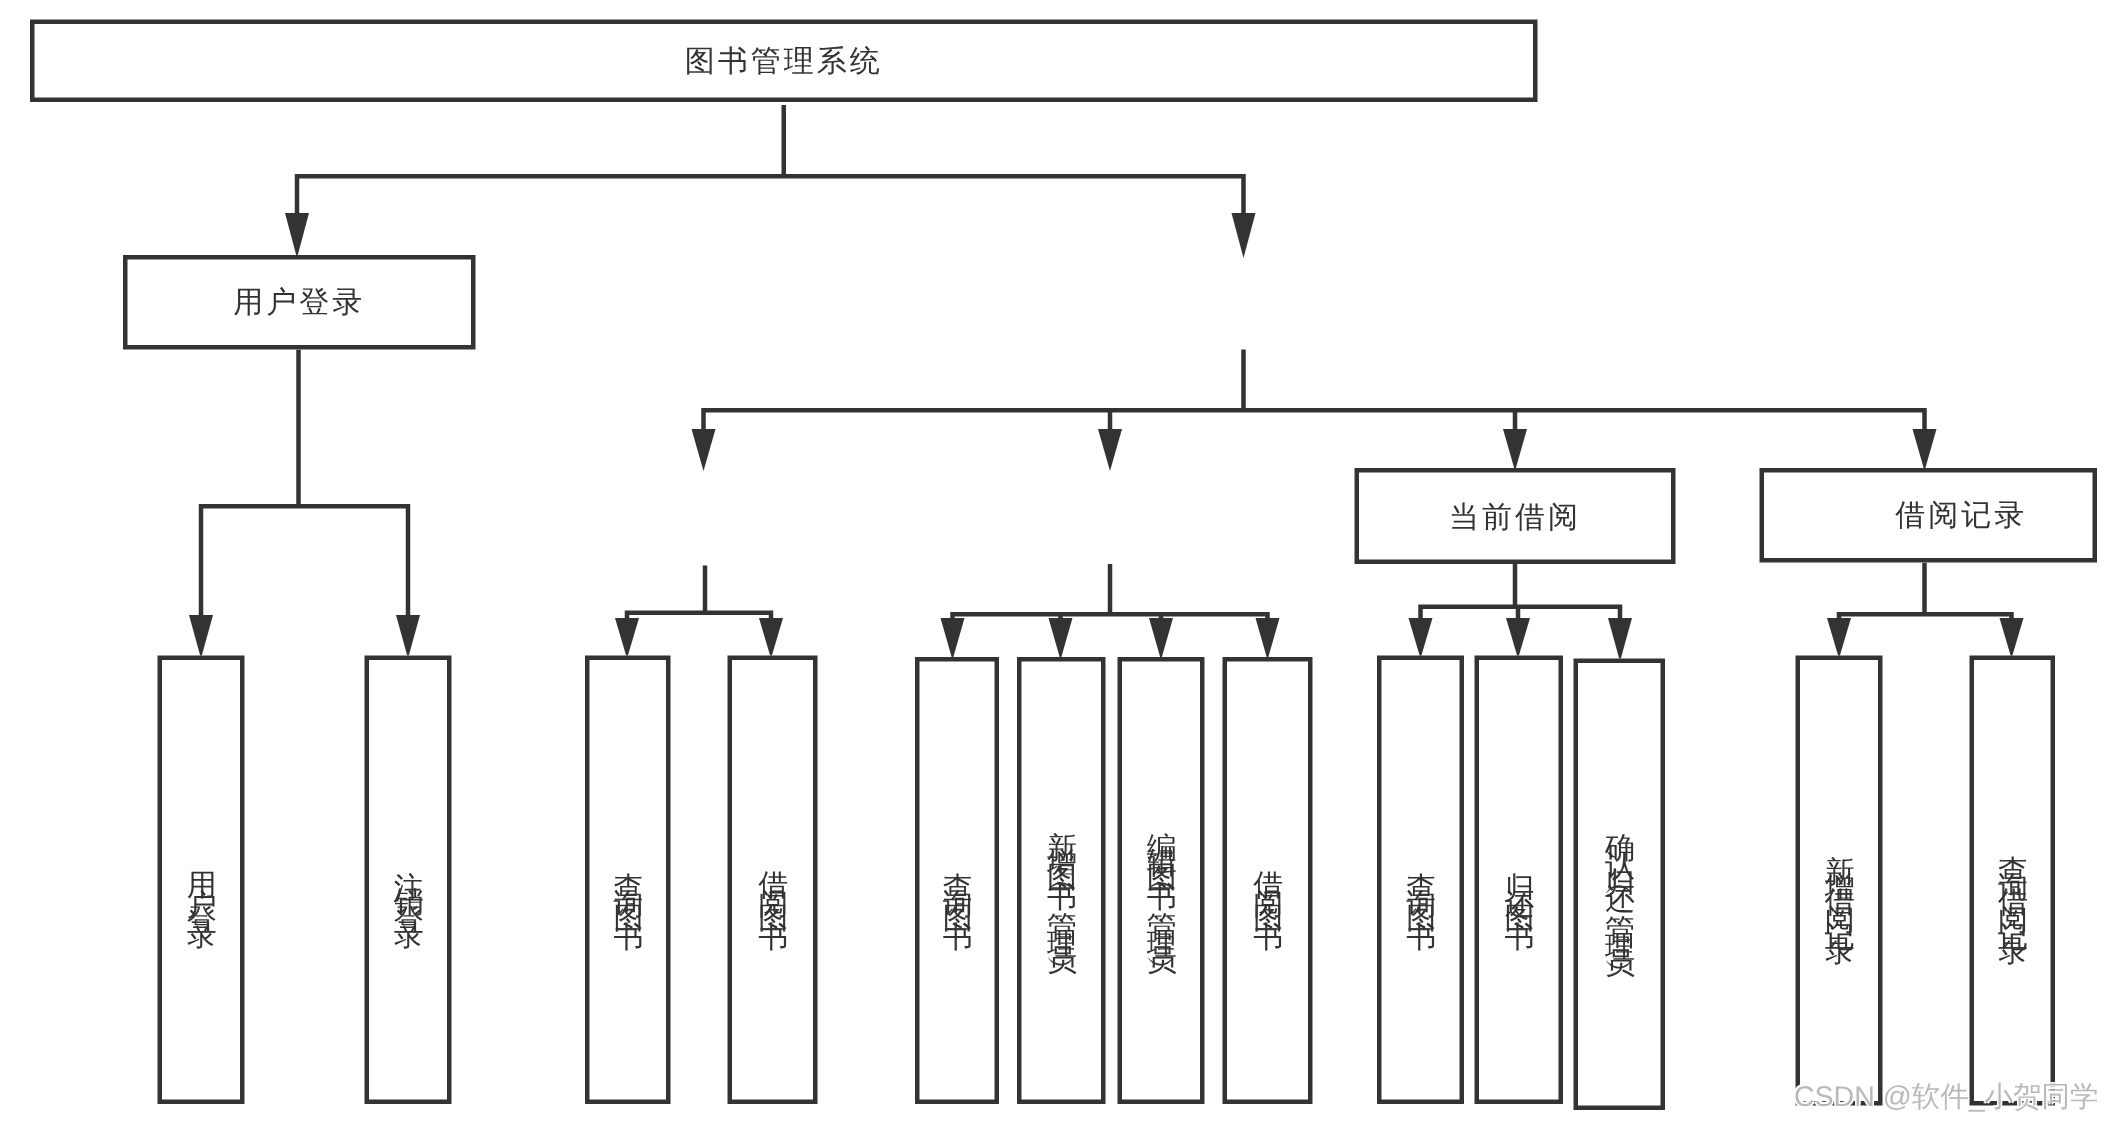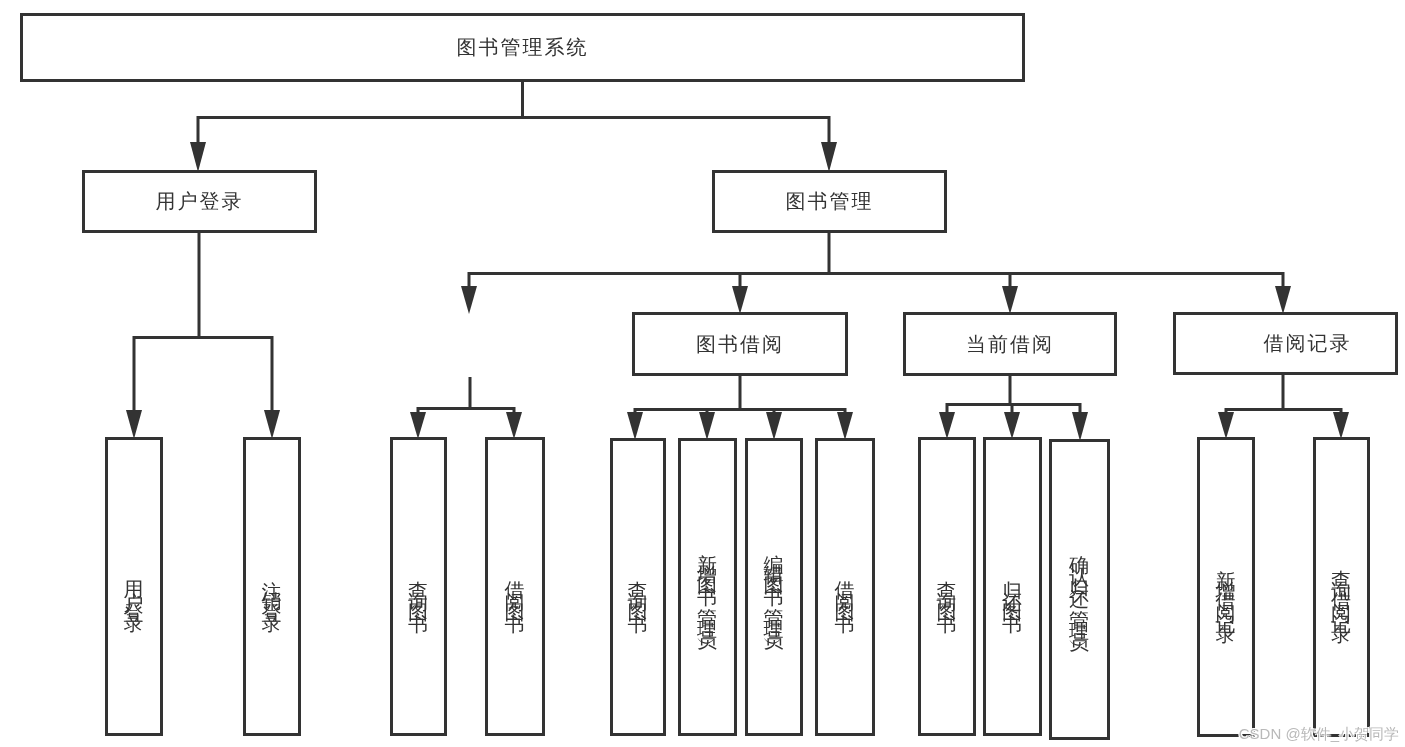--- a/index.html
+++ b/index.html
@@ -30,21 +30,21 @@
     writing-mode:vertical-rl;
     text-orientation:mixed;
     font-size:20px;
     letter-spacing:11px;
     color:#333333;
     line-height:1;
   }
   #watermark{
     position:absolute;
     right:6px;bottom:3px;
-    font-size:15px;
+    font-size:19px;
     color:#b9b9b9;
     text-shadow:1px 1px 0 #ffffff,-1px -1px 0 #ffffff,1px -1px 0 #ffffff,-1px 1px 0 #ffffff;
     z-index:3;
     white-space:nowrap;
   }
 </style>
 </head>
 <body>
 
 <div id="stage">
@@ -87,34 +87,28 @@
       <polygon points="766,412 782,412 774,440"></polygon>
       <polygon points="837,412 853,412 845,440"></polygon>
       <polygon points="939,412 955,412 947,439"></polygon>
       <polygon points="1004,412 1020,412 1012,439"></polygon>
       <polygon points="1072,412 1088,412 1080,441"></polygon>
       <polygon points="1218,412 1234,412 1226,439"></polygon>
       <polygon points="1333,412 1349,412 1341,439"></polygon>
     </g>
   </svg>
 
-  <div class="node" style="left:20px;top:13px;width:1005px;height:69px;">
+  <div class="node" style="left:20px;top:13px;width:1005px;height:55px;">
     <span class="h-label">图书管理系统</span>
   </div>
 
   <div class="node" style="left:82px;top:170px;width:235px;height:63px;">
     <span class="h-label">用户登录</span>
   </div>
-  <div class="node" style="left:712px;top:170px;width:235px;height:63px;">
-    <span class="h-label">图书管理</span>
-  </div>
 
-  <div class="node" style="left:632px;top:312px;width:216px;height:64px;">
-    <span class="h-label">图书借阅</span>
-  </div>
   <div class="node" style="left:903px;top:312px;width:214px;height:64px;font-family:Liberation Serif, serif;">
     <span class="h-label">当前借阅</span>
   </div>
   <div class="node" style="left:1173px;top:312px;width:225px;height:63px;padding-left:44px;">
     <span class="h-label">借阅记录</span>
   </div>
 
   <div class="node" style="left:105px;top:437px;width:58px;height:299px;">
     <span class="v-label">用户登录</span>
   </div>

